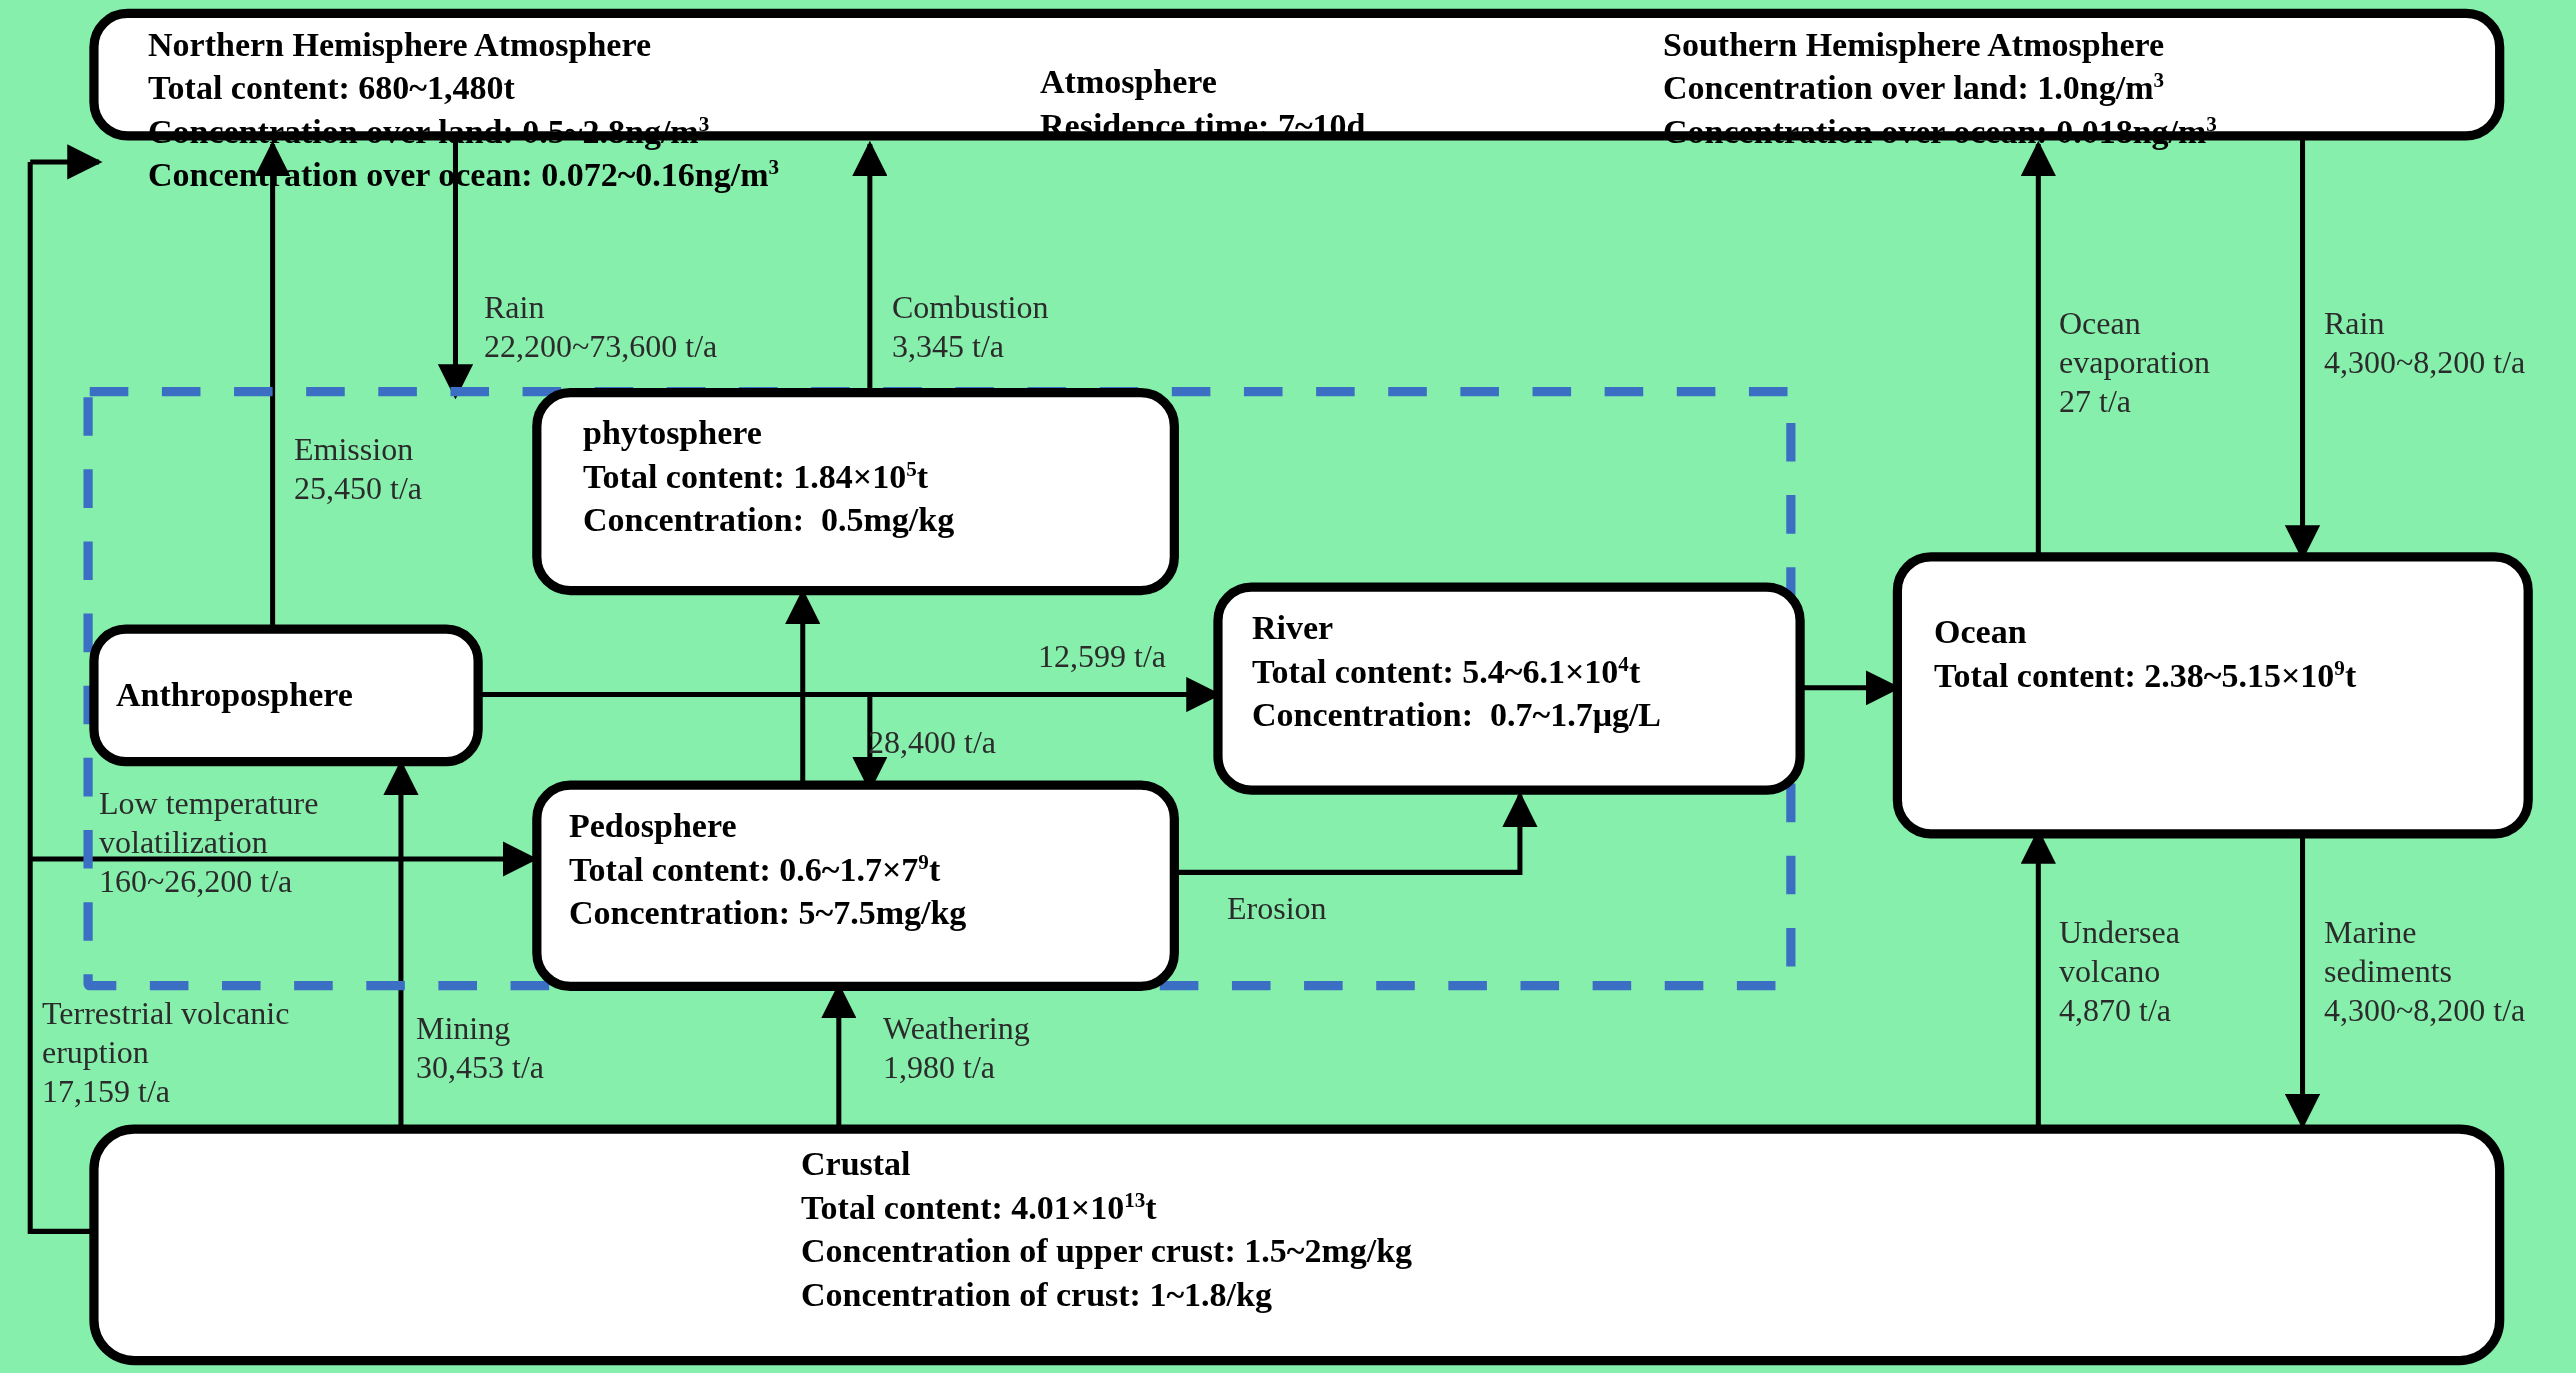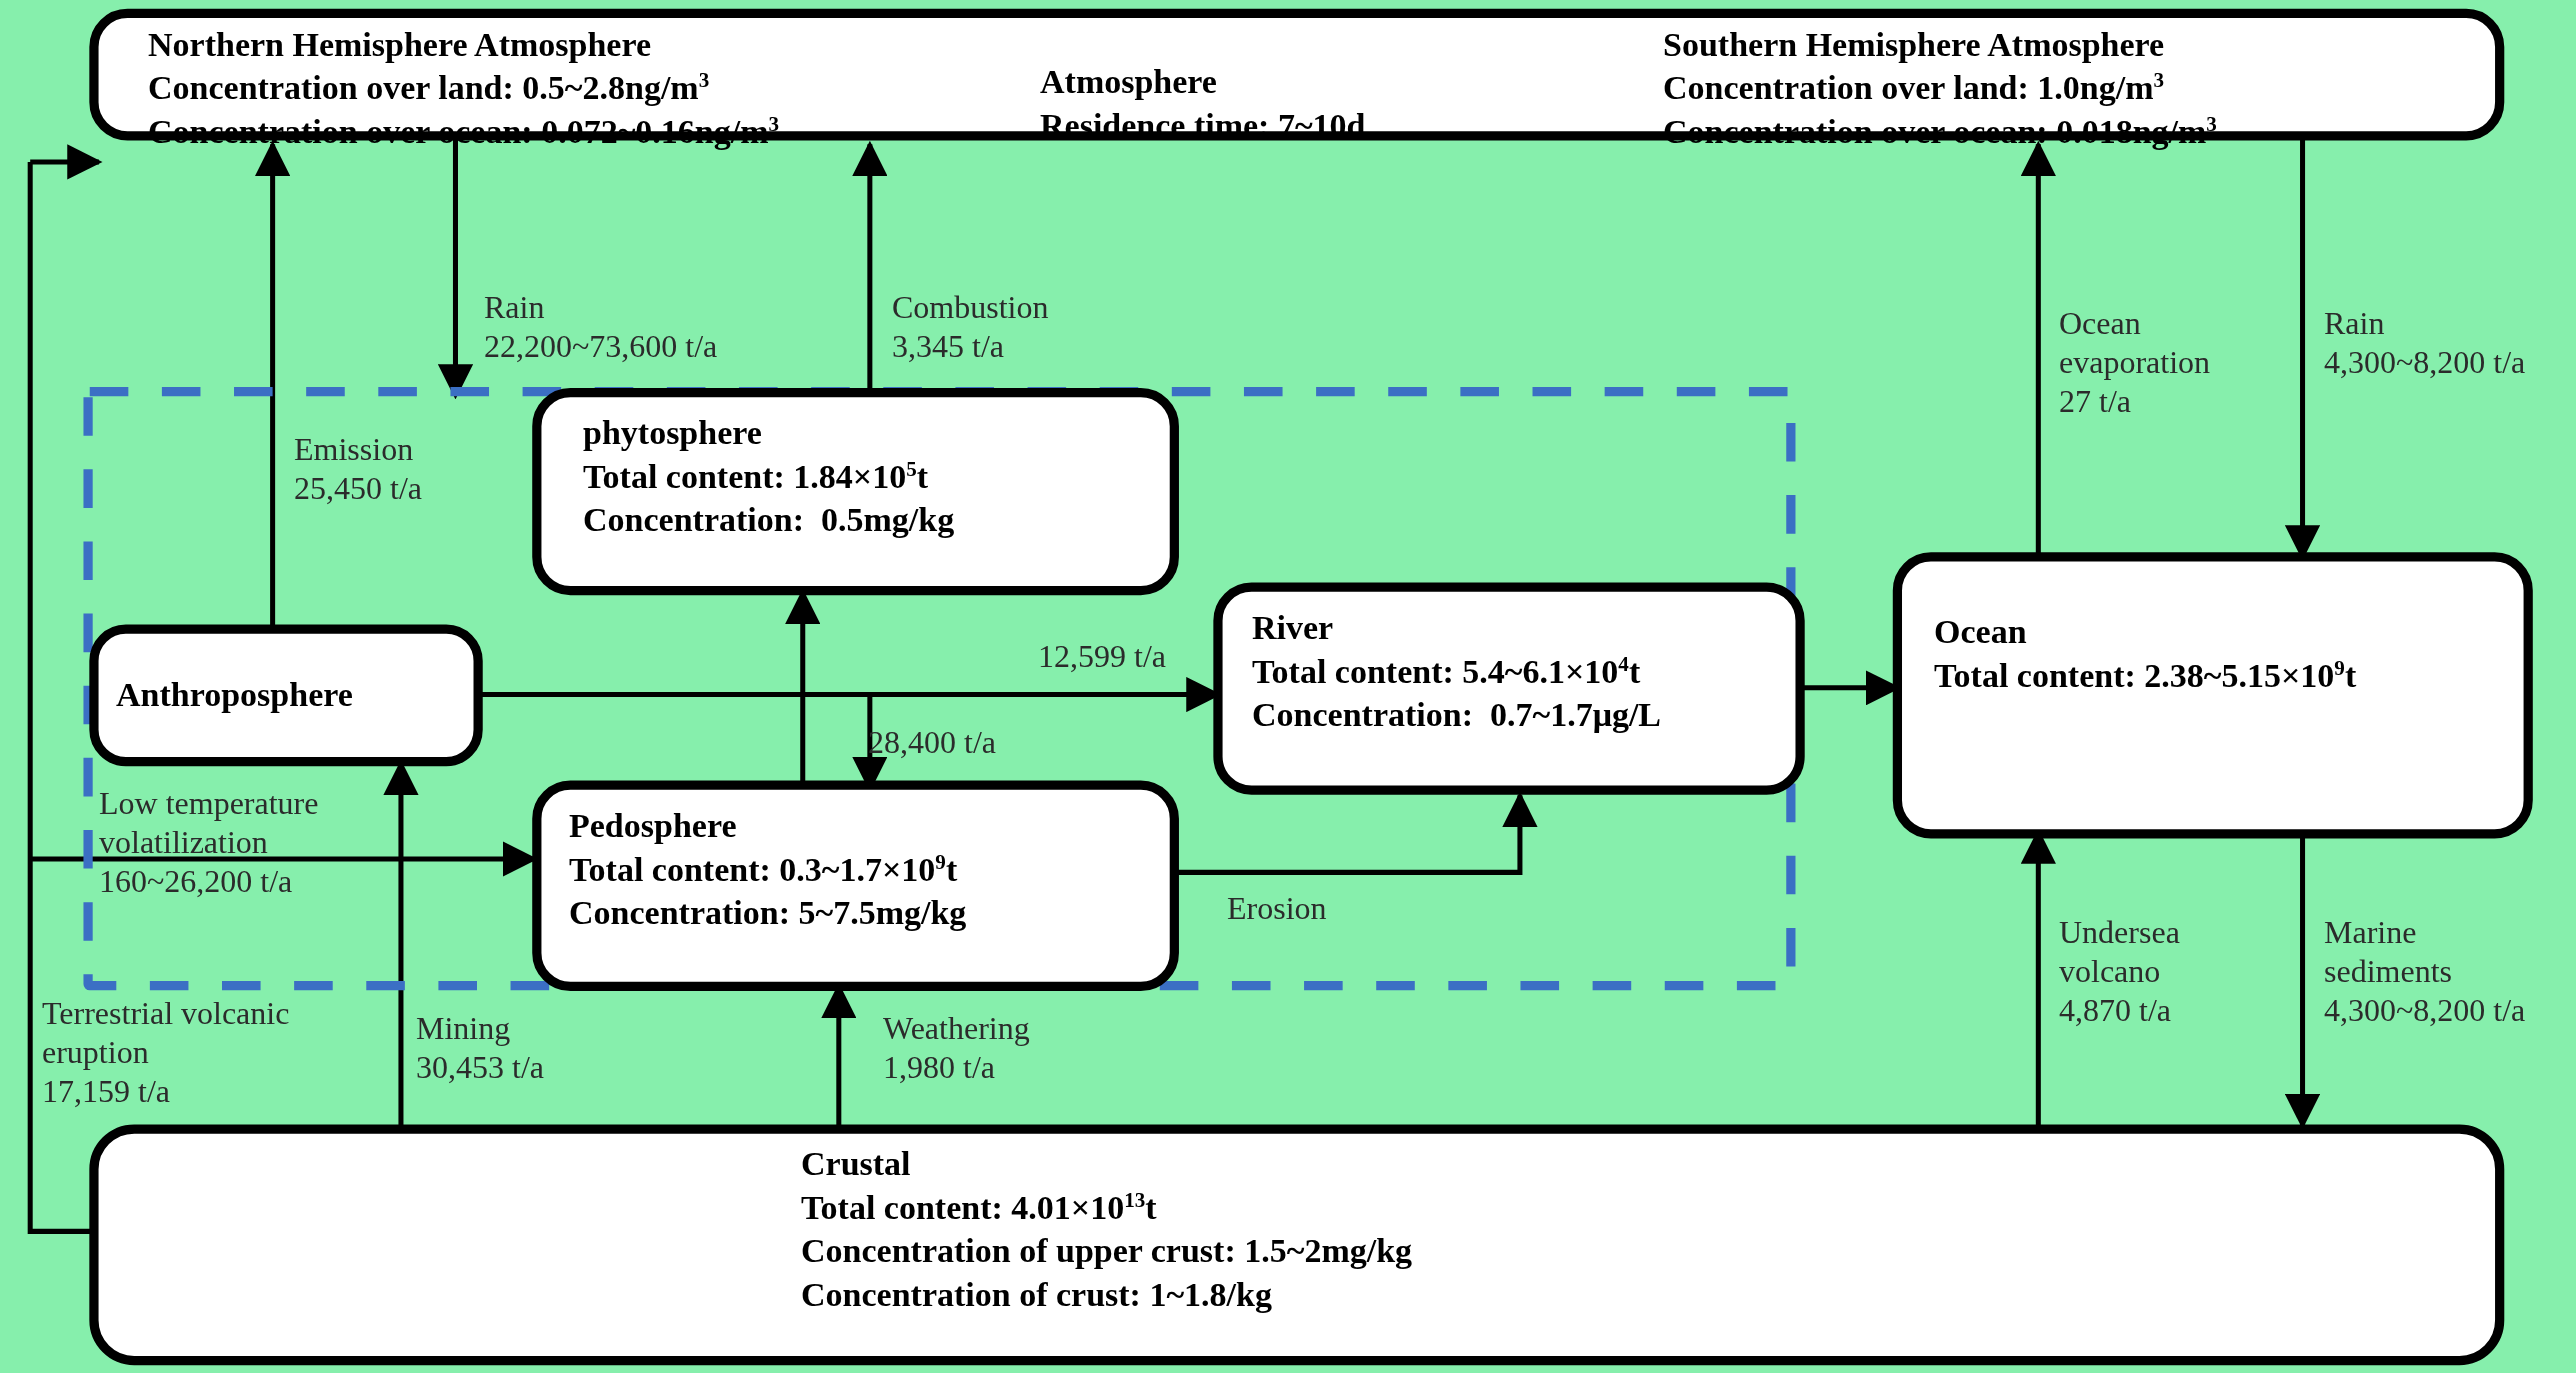--- a/index.html
+++ b/index.html
@@ -68,20 +68,21 @@
       <rect x="1452" y="700" width="694" height="242" rx="40" ry="40"></rect>
       <rect x="2262" y="664" width="752" height="330" rx="40" ry="40"></rect>
       <rect x="112" y="750" width="458" height="158" rx="38" ry="38"></rect>
       <rect x="640" y="936" width="760" height="240" rx="40" ry="40"></rect>
       <rect x="112" y="1346" width="2868" height="276" rx="48" ry="48"></rect>
     </g>
   </svg>
 
   <div class="boxtext" style="left:148px;top:22.6px;">
     <div>Northern Hemisphere Atmosphere</div>
+    <div><span>Total content:</span> <span>680~1,480t</span></div>
     <div><span>Concentration over land:</span> <span>0.5~2.8ng/m</span><sup>3</sup></div>
     <div><span>Concentration over ocean:</span> <span>0.072~0.16ng/m</span><sup>3</sup></div>
   </div>
 
   <div class="boxtext" style="left:1040px;top:60px;">
     <div>Atmosphere</div>
     <div><span>Residence time:</span> <span>7~10d</span></div>
   </div>
 
   <div class="boxtext" style="left:1663px;top:22.6px;">
@@ -106,21 +107,21 @@
     <div>Ocean</div>
     <div><span>Total content:</span> <span>2.38~5.15×10</span><sup>9</sup><span>t</span></div>
   </div>
 
   <div class="boxtext" style="left:116px;top:673px;">
     <div>Anthroposphere</div>
   </div>
 
   <div class="boxtext" style="left:569px;top:804px;">
     <div>Pedosphere</div>
-    <div><span>Total content:</span> <span>0.3~1.7×10</span><sup>9</sup><span>t</span></div>
+    <div><span>Total content:</span> <span>0.6~1.7×7</span><sup>9</sup><span>t</span></div>
     <div><span>Concentration:</span> <span>5~7.5mg/kg</span></div>
   </div>
 
   <div class="boxtext" style="left:801px;top:1142px;">
     <div>Crustal</div>
     <div><span>Total content:</span> <span>4.01×10</span><sup>13</sup><span>t</span></div>
     <div><span>Concentration of upper crust:</span> <span>1.5~2mg/kg</span></div>
     <div><span>Concentration of crust:</span> <span> 1~1.8/kg</span></div>
   </div>
 

